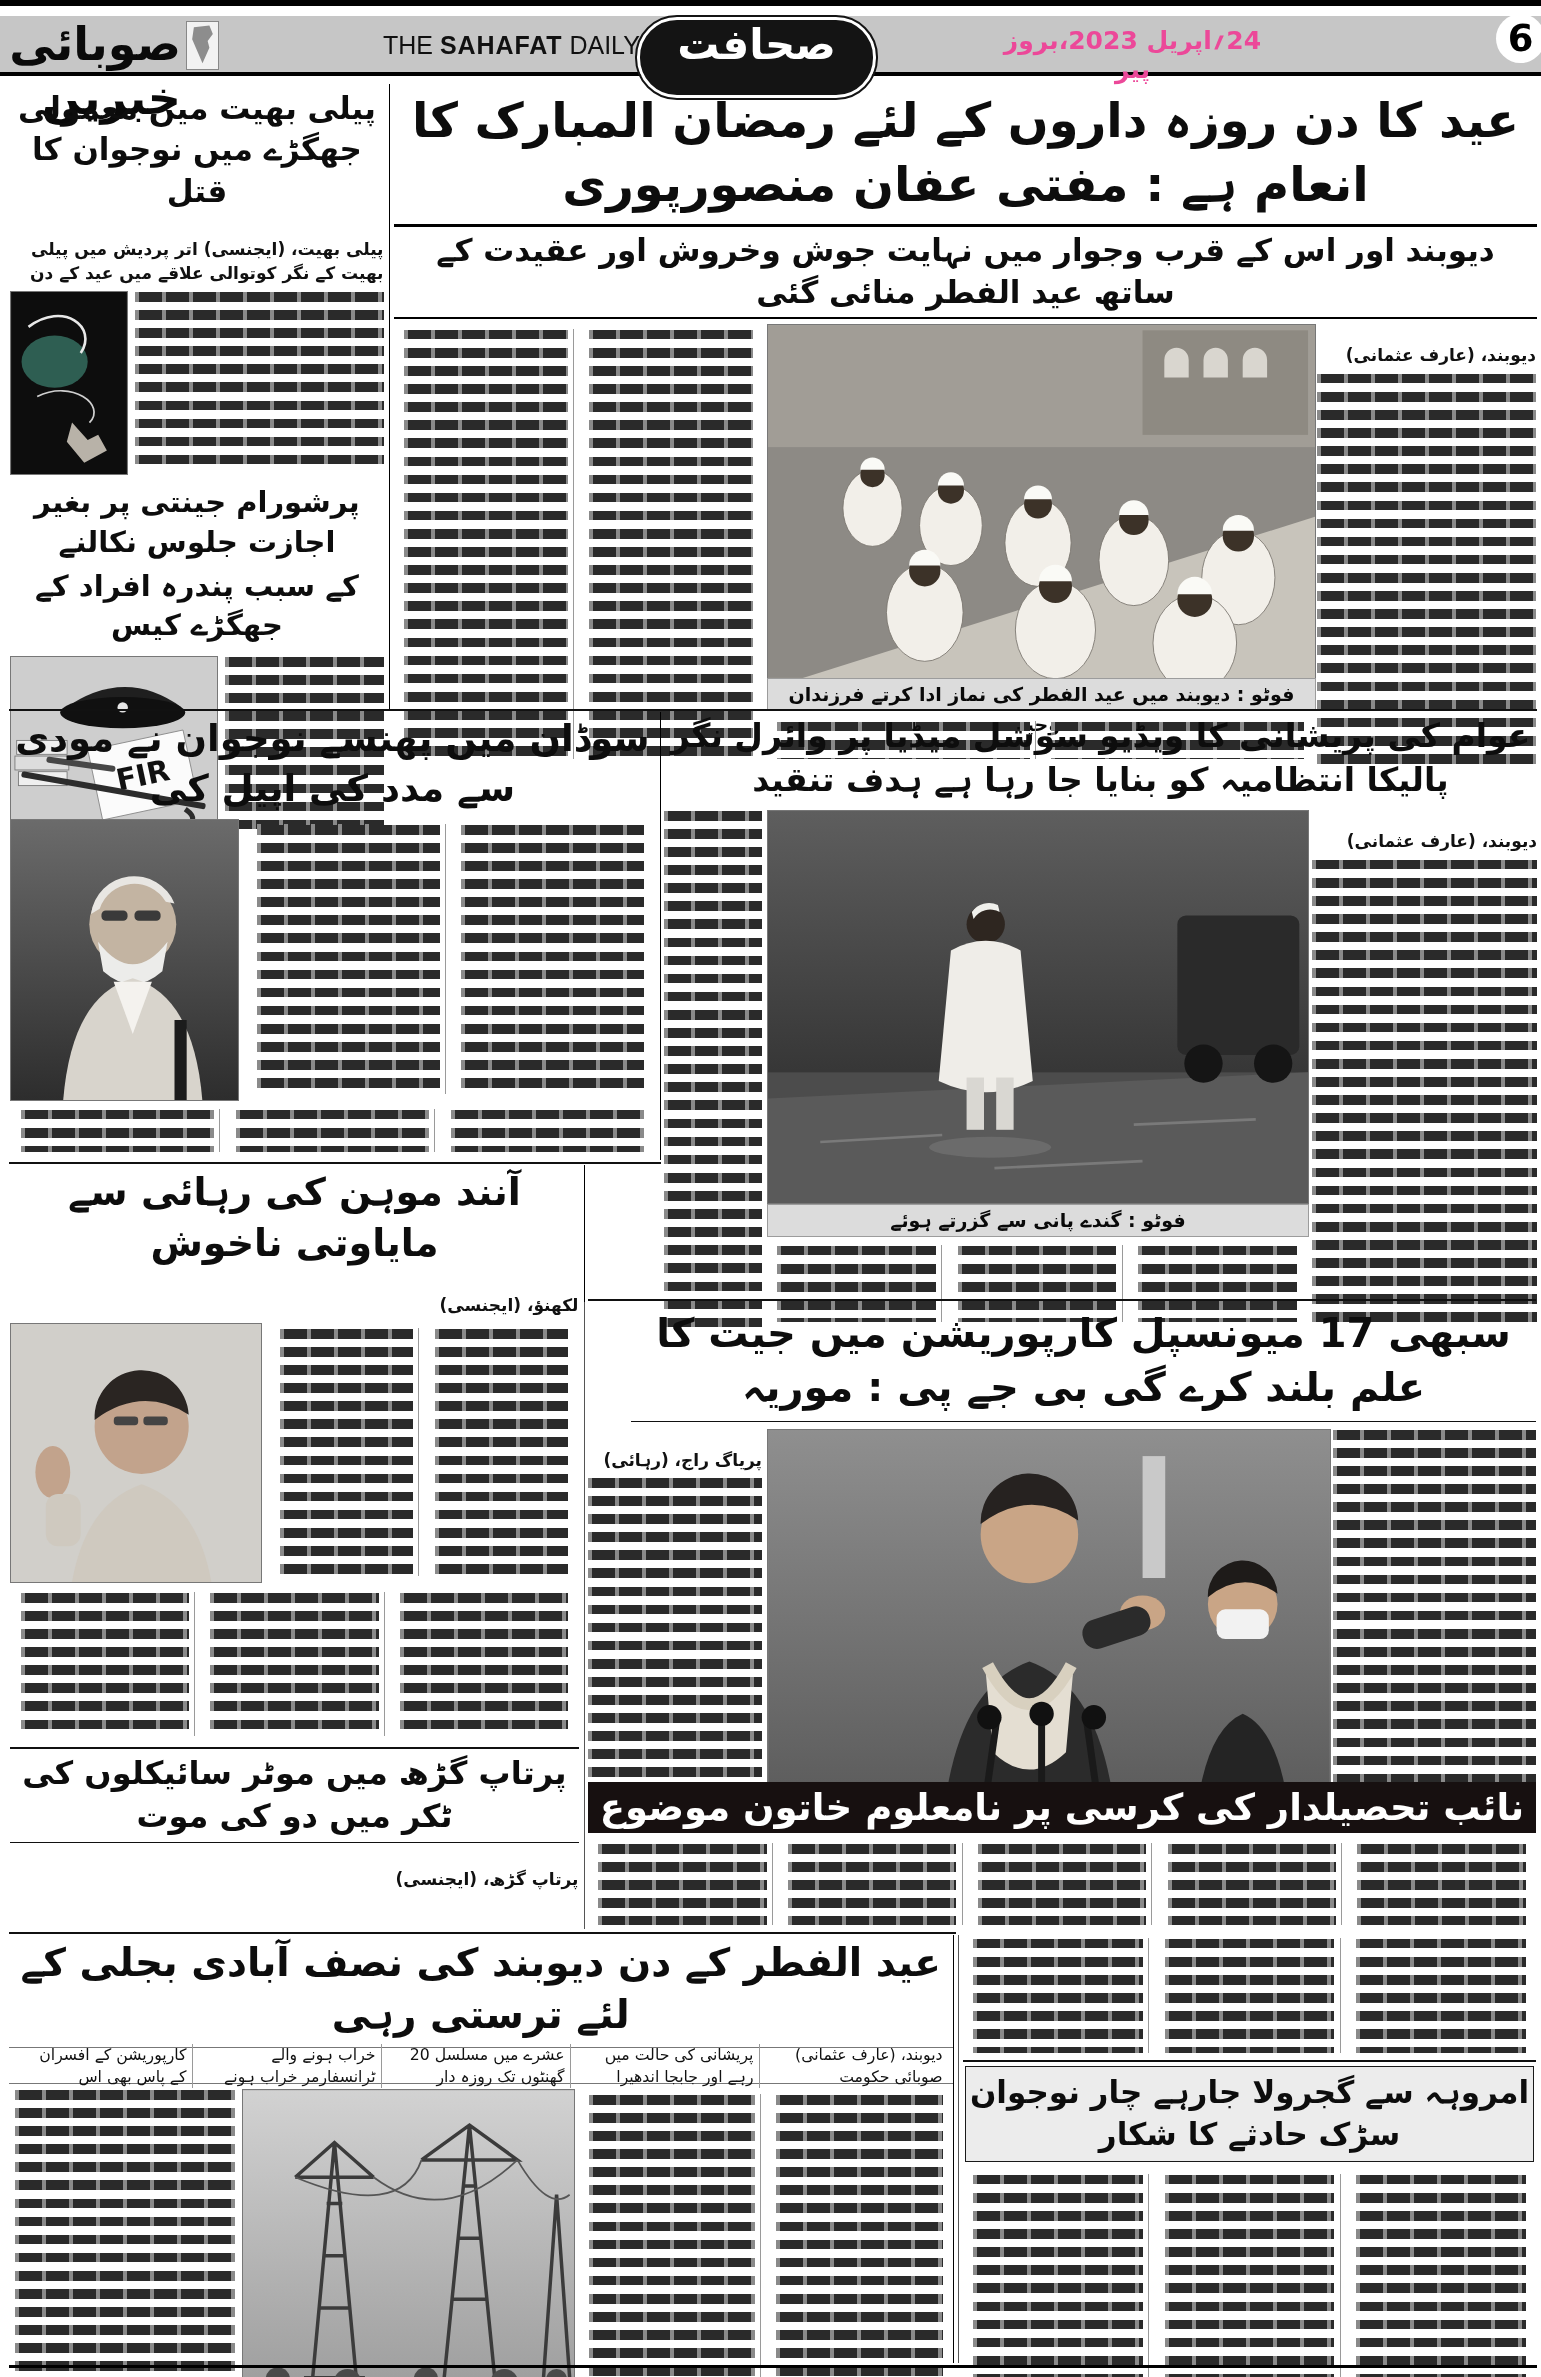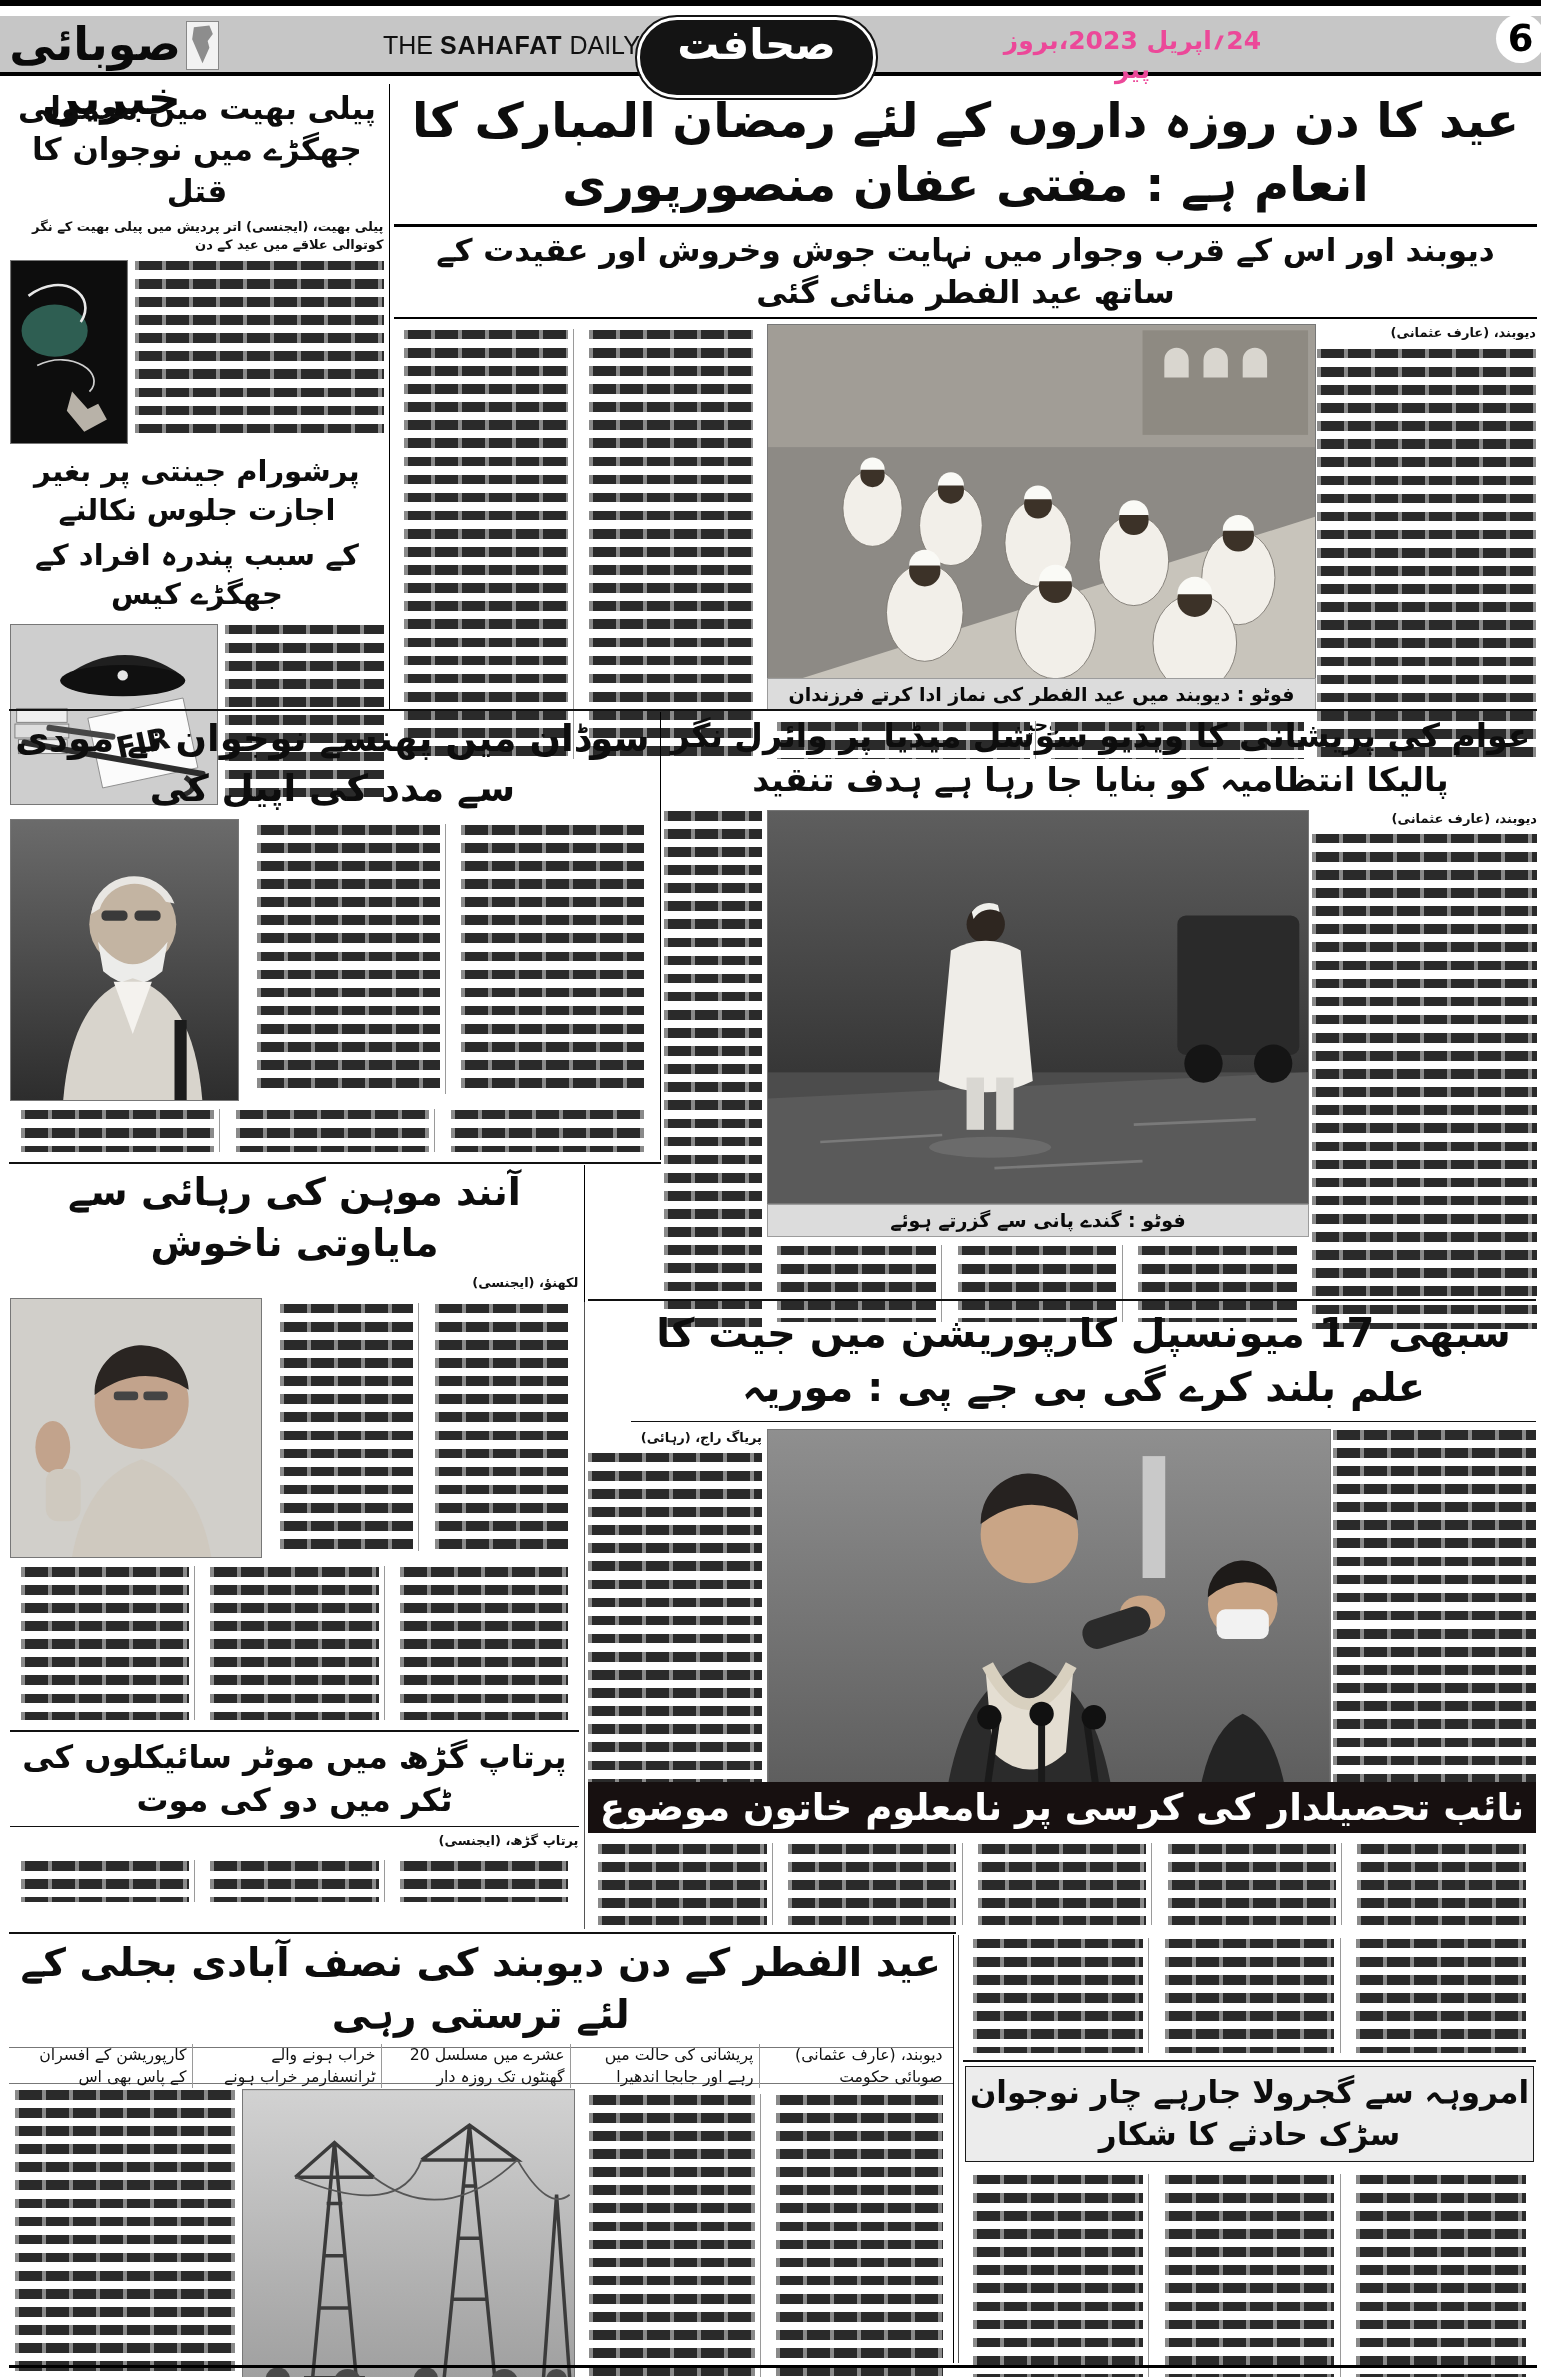--- a/index.html
+++ b/index.html
@@ -11,21 +11,21 @@
   .ft{background-image:
       repeating-linear-gradient(to right, rgba(255,255,255,.45) 0 4.4px, rgba(255,255,255,0) 4.4px 27px),
       repeating-linear-gradient(to bottom, #2a2a2a 0.9px 10.5px, rgba(0,0,0,0) 10.5px 19px);}
   .grow{flex:1 1 auto;min-height:0;}
   .colwrap{display:flex;direction:rtl;}
   .colwrap .col{flex:1;margin:5px;}
   .colwrap .col + .col{border-right:0.9px solid #9a9a9a;}
   .col{padding:0 5.2px;display:flex;flex-direction:column;}
   .flexcol{display:flex;flex-direction:column;gap:5.2px;}
   .hl{color:#0d0d0d;font-weight:bold;direction:rtl;text-align:center;line-height:1.35;}
-  .dateline{direction:rtl;text-align:right;font-size:13px;color:#111;line-height:1.4;font-weight:bold;}
+  .dateline{direction:rtl;text-align:right;font-size:17px;color:#111;line-height:1.4;font-weight:bold;margin-top:20px;}
   .caption{background:#dcdcdc;border:0.9px solid #9c9c9c;color:#090909;font-weight:bold;
            font-size:19px;text-align:center;direction:rtl;line-height:30px;}
   .rule{background:#000;}
   .photo{background:#8d8d8d;overflow:hidden;position:relative;border:0.9px solid #777;}
   .photo svg{display:block;width:100%;height:100%;}
   .banner{background:#171010;color:#fff;font-weight:bold;direction:rtl;text-align:center;}
   .boxhead{background:#ececec;border:1.7px solid #1a1a1a;}
   .vline{background:#555;width:0.9px;}
   .hline{background:#111;}
   .latin{font-family:"Liberation Sans","DejaVu Sans",sans-serif;}

